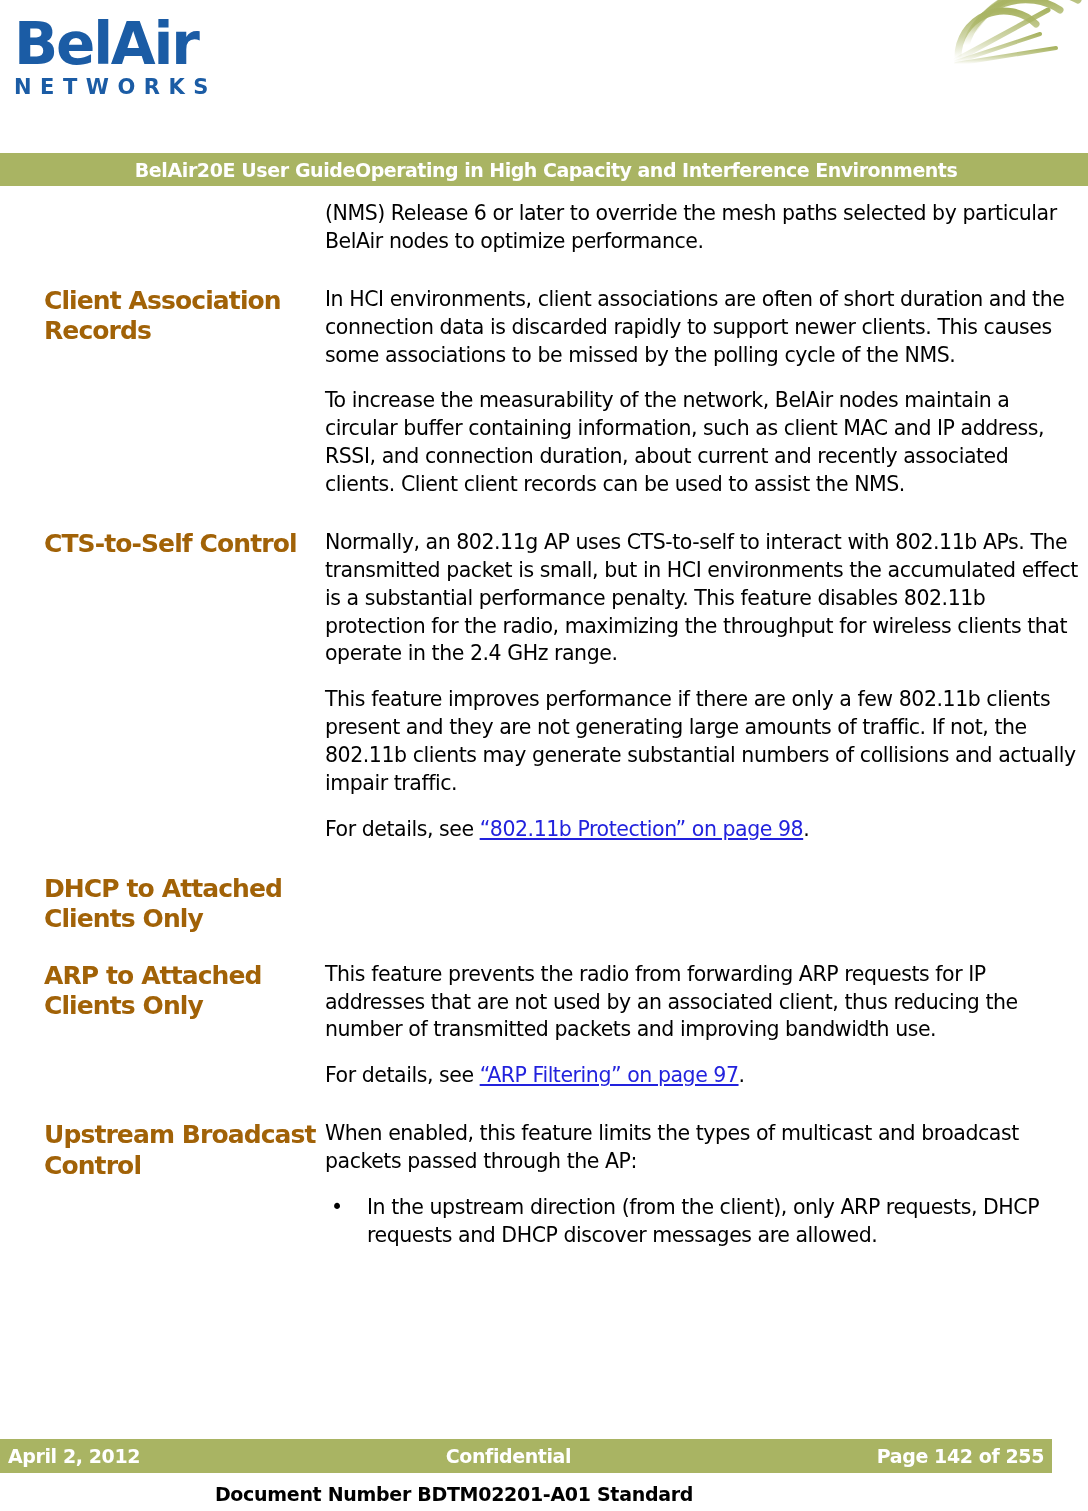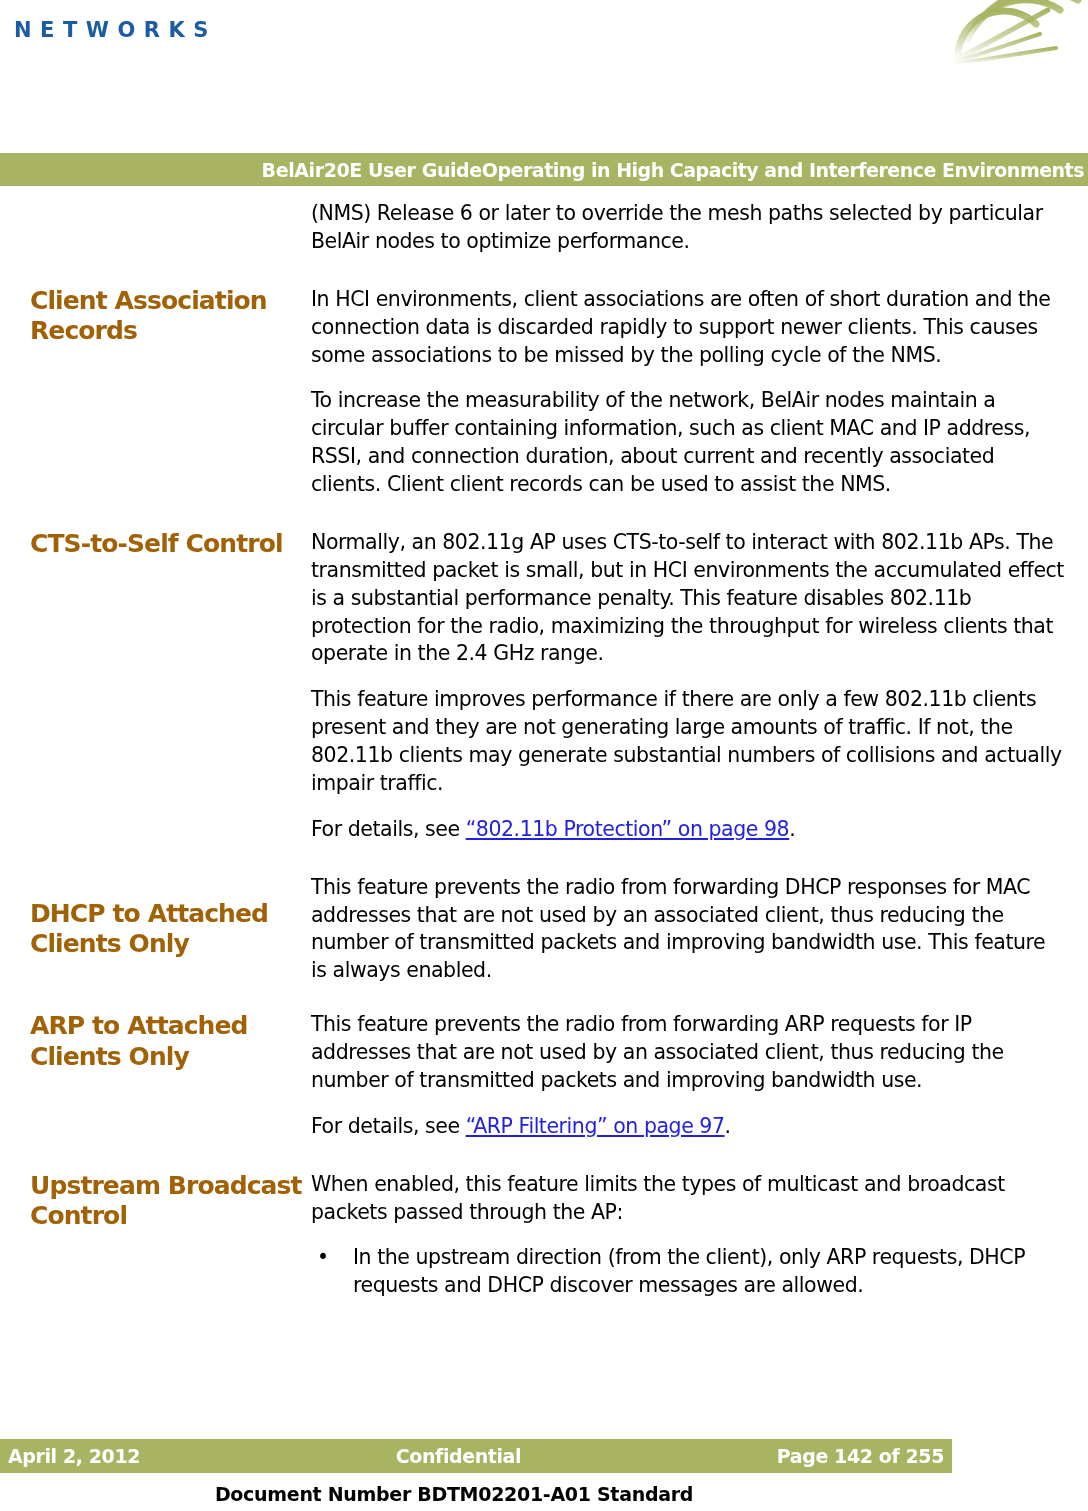--- a/index.html
+++ b/index.html
@@ -60,38 +60,38 @@
   
   .header-bar {
     position: absolute;
     left: 0;
     top: 153px;
     width: 1088px;
     height: 33px;
     background: #a9b463;
     display: flex;
     align-items: center;
-    justify-content: flex-end;
+    justify-content: center;
     box-sizing: border-box;
     padding: 0 4px 0 8px;
   }
   .header-left, .header-right {
     color: #ffffff;
     font-family: "DejaVu Sans", sans-serif;
     font-weight: bold;
     font-size: 19px;
     letter-spacing: -0.4px;
     white-space: nowrap;
   }
   .header-right { letter-spacing: -0.5px; }
 
   
   .content {
     position: absolute;
-    left: 0;
+    left: 14px;
     top: 200px;
     width: 1044px;
     padding-left: 28px;
   }
   .section {
     display: flex;
     align-items: flex-start;
     margin-bottom: 30px;
   }
   .section.tight { margin-bottom: 26px; align-items: center; }
@@ -144,21 +144,21 @@
     position: absolute;
     left: 6px;
     top: 0;
   }
 
   
   .footer-bar {
     position: absolute;
     left: 0;
     bottom: 38px;
-    width: 952px;
+    width: 1052px;
     height: 34px;
     background: #a9b463;
     display: flex;
     align-items: center;
     box-sizing: border-box;
     padding: 0 8px;
   }
   .footer-left, .footer-center, .footer-right {
     color: #ffffff;
     font-family: "DejaVu Sans", sans-serif;
@@ -182,20 +182,21 @@
     letter-spacing: -0.3px;
     color: #000000;
   }
 </style>
 </head>
 <body>
 
 <div class="page">
 
   <div class="logo-block">
+    <div class="logo-wordmark">BelAir</div>
     <div class="logo-sub">NETWORKS</div>
   </div>
 
   <div class="corner-graphic">
     <svg width="160" height="135" viewBox="0 0 160 135" xmlns="http://www.w3.org/2000/svg" aria-hidden="true">
       <defs>
         <linearGradient id="fadeG" x1="0" y1="0" x2="0" y2="1">
           <stop offset="0%" stop-color="#a9b463" stop-opacity="1"></stop>
           <stop offset="55%" stop-color="#a9b463" stop-opacity="0.55"></stop>
           <stop offset="100%" stop-color="#a9b463" stop-opacity="0"></stop>
@@ -257,23 +258,20 @@
       <div class="sec-head">CTS-to-Self Control</div>
       <div class="sec-body">
         <p>Normally, an 802.11g AP uses CTS-to-self to interact with 802.11b APs. The transmitted packet is small, but in HCI environments the accumulated effect is a substantial performance penalty. This feature disables 802.11b protection for the radio, maximizing the throughput for wireless clients that operate in the 2.4 GHz range.</p>
         <p>This feature improves performance if there are only a few 802.11b clients present and they are not generating large amounts of traffic. If not, the 802.11b clients may generate substantial numbers of collisions and actually impair traffic.</p>
         <p><span>For details, see </span><a class="xref" href="#">“802.11b Protection” on page 98</a><span>.</span></p>
       </div>
     </div>
 
     <div class="section tight">
       <div class="sec-head">DHCP to Attached Clients Only</div>
-      <div class="sec-body">
-        <p>This feature prevents the radio from forwarding DHCP responses for MAC addresses that are not used by an associated client, thus reducing the number of transmitted packets and improving bandwidth use. This feature is always enabled.</p>
-      </div>
     </div>
 
     <div class="section">
       <div class="sec-head">ARP to Attached Clients Only</div>
       <div class="sec-body">
         <p>This feature prevents the radio from forwarding ARP requests for IP addresses that are not used by an associated client, thus reducing the number of transmitted packets and improving bandwidth use.</p>
         <p><span>For details, see </span><a class="xref" href="#">“ARP Filtering” on page 97</a><span>.</span></p>
       </div>
     </div>
 

